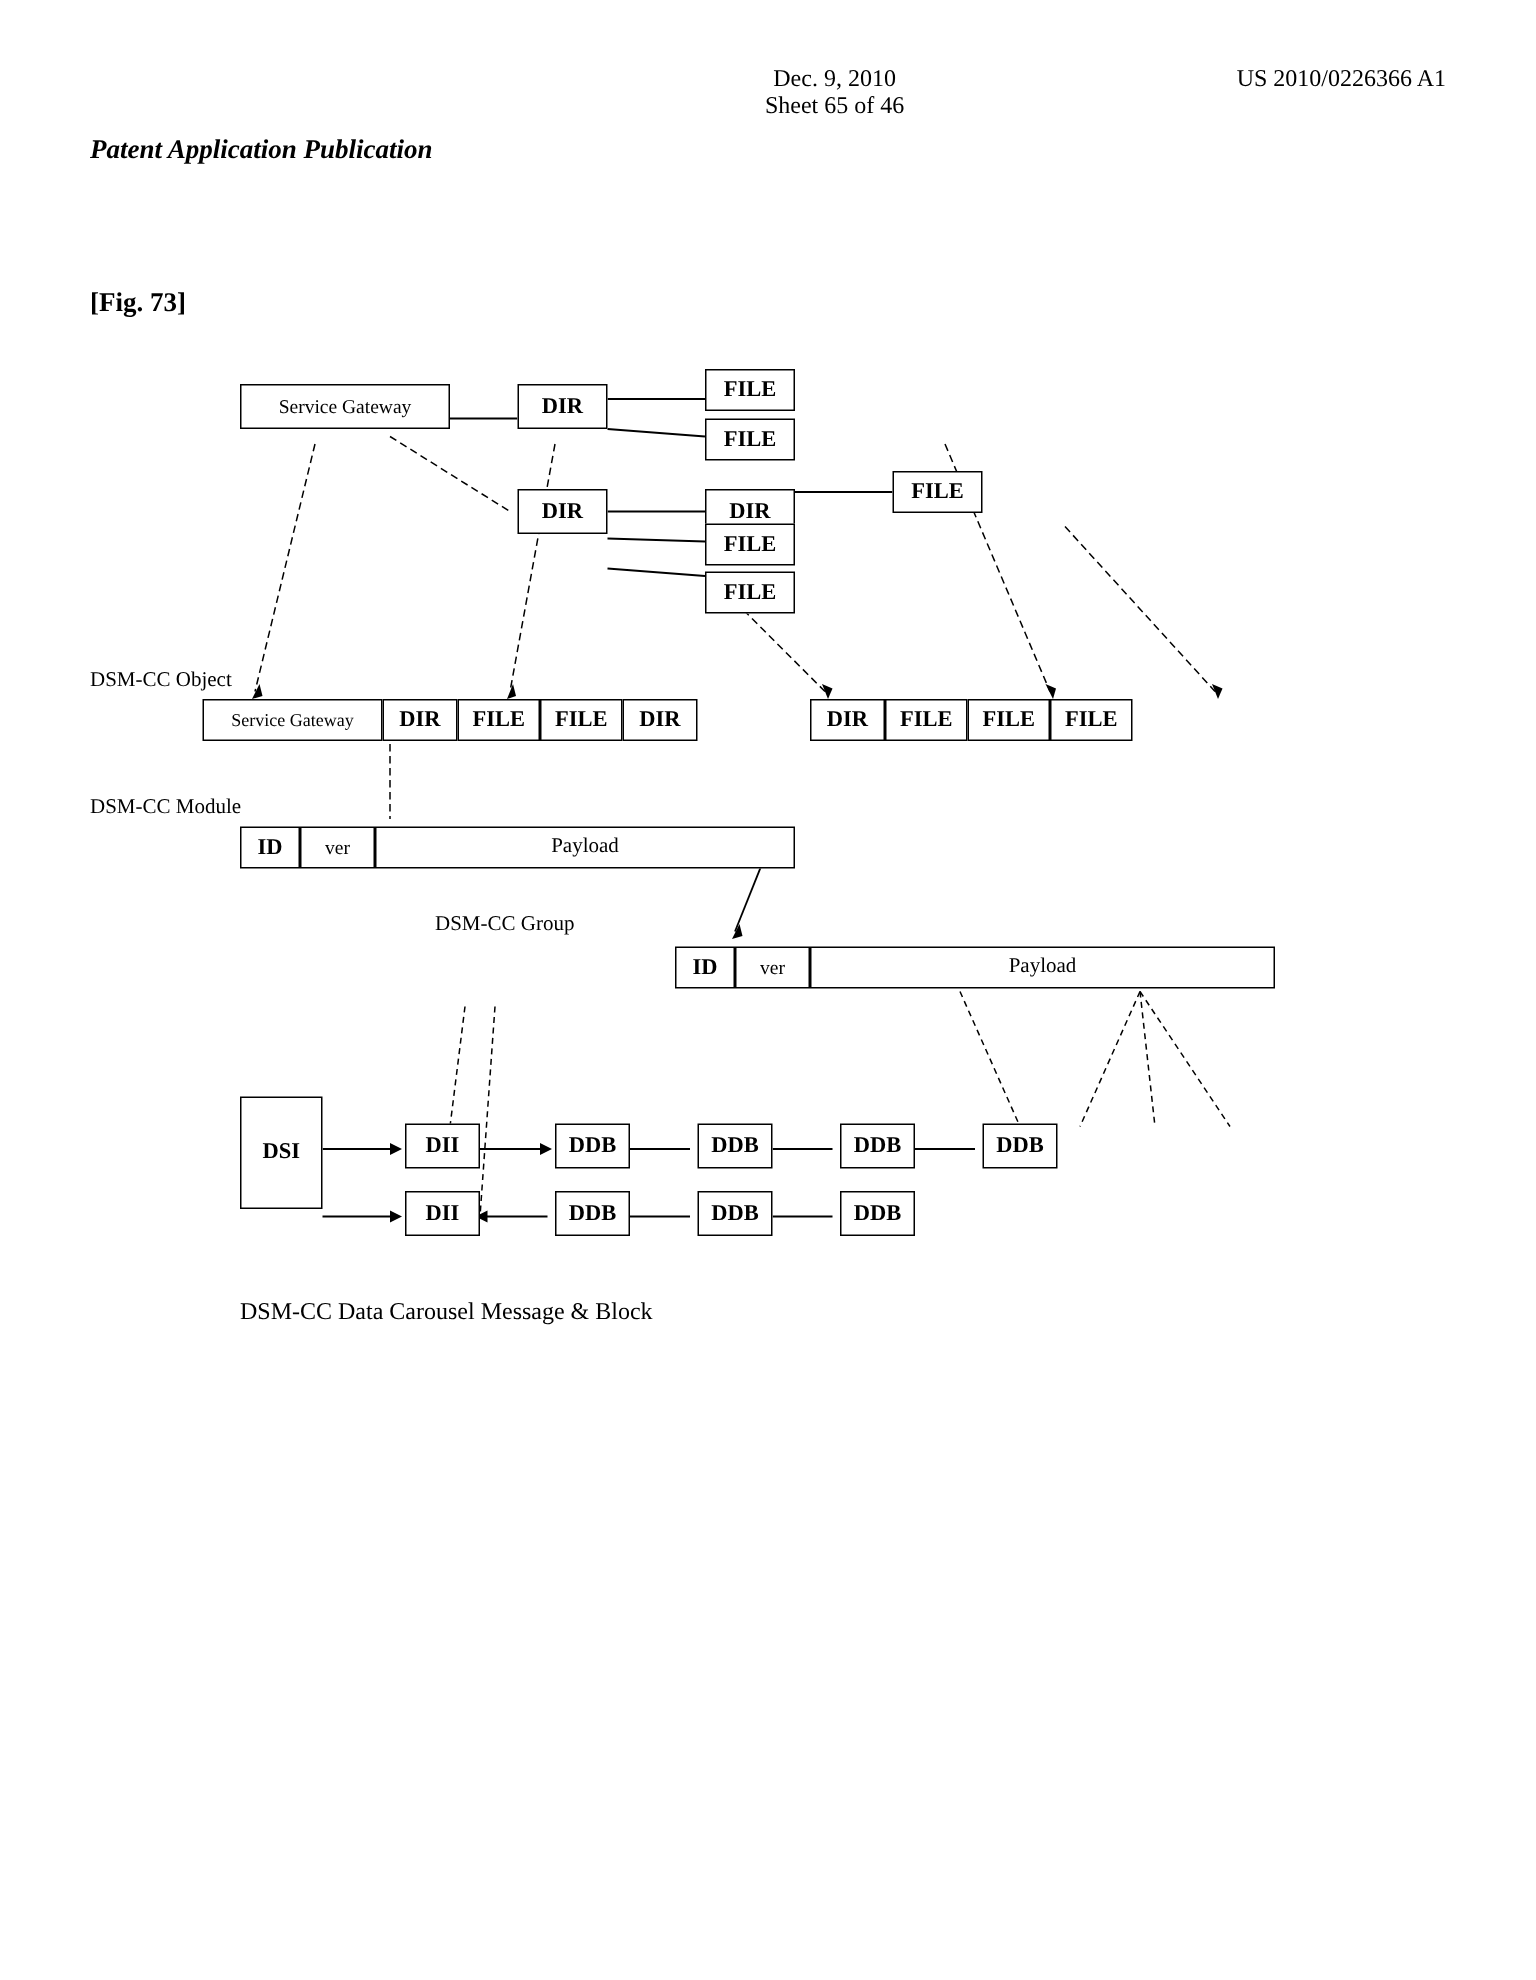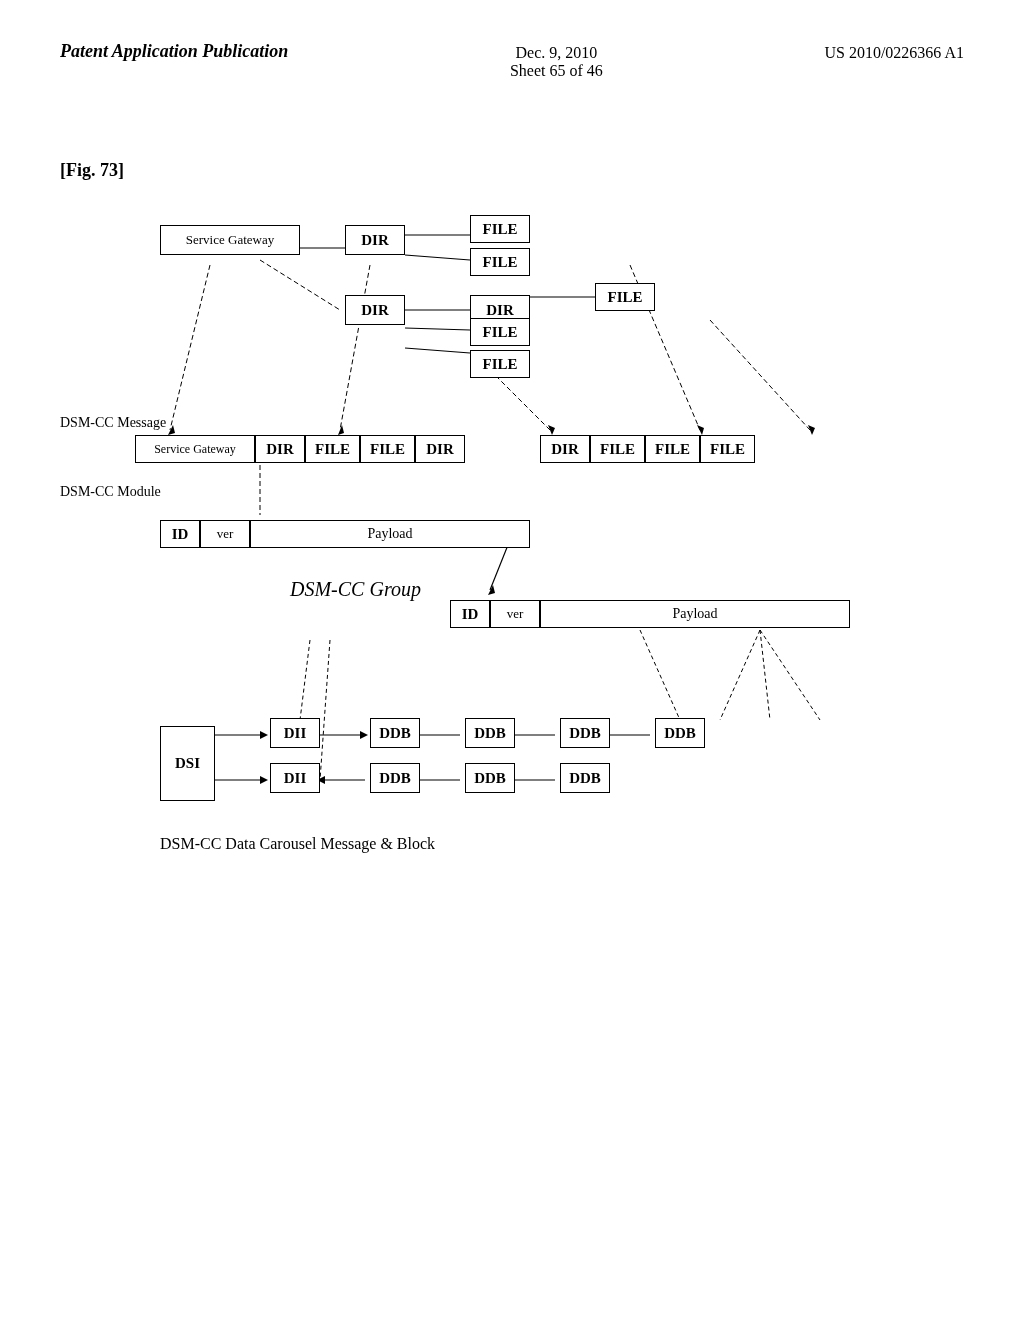--- a/index.html
+++ b/index.html
@@ -18,20 +18,21 @@
       justify-content: space-between;
       align-items: flex-start;
       padding: 40px 60px 0 60px;
       border-bottom: none;
     }
     .header-left {
       font-size: 18px;
       font-weight: bold;
       font-style: italic;
       line-height: 1.3;
+      margin-top: 48px;
     }
     .header-center {
       font-size: 16px;
       text-align: center;
       padding-top: 4px;
     }
     .header-right {
       font-size: 16px;
       font-weight: normal;
       text-align: right;
@@ -198,21 +199,21 @@
 
   <div class="box box-bold" style="left:410px; top:218px; width:60px; height:28px;">
     <span>FILE</span>
   </div>
 
   <div class="box box-bold" style="left:410px; top:250px; width:60px; height:28px;">
     <span>FILE</span>
   </div>
 
   <div class="label" style="left:0px; top:315px; font-size:14px;">
-    <span>DSM-CC Message</span>
+    <span>DSM-CC Object</span>
   </div>
 
   <div class="box" style="left:75px; top:335px; width:120px; height:28px; font-size:12px;">
     <span>Service Gateway</span>
   </div>
   <div class="box box-bold" style="left:195px; top:335px; width:50px; height:28px;">
     <span>DIR</span>
   </div>
   <div class="box box-bold" style="left:245px; top:335px; width:55px; height:28px;">
     <span>FILE</span>
@@ -230,53 +231,53 @@
   <div class="box box-bold" style="left:530px; top:335px; width:55px; height:28px;">
     <span>FILE</span>
   </div>
   <div class="box box-bold" style="left:585px; top:335px; width:55px; height:28px;">
     <span>FILE</span>
   </div>
   <div class="box box-bold" style="left:640px; top:335px; width:55px; height:28px;">
     <span>FILE</span>
   </div>
 
-  <div class="label" style="left:0px; top:384px; font-size:14px;">
+  <div class="label" style="left:0px; top:400px; font-size:14px;">
     <span>DSM-CC Module</span>
   </div>
 
   <div class="box box-bold" style="left:100px; top:420px; width:40px; height:28px;">
     <span>ID</span>
   </div>
   <div class="box" style="left:140px; top:420px; width:50px; height:28px; font-size:13px;">
     <span>ver</span>
   </div>
   <div class="box" style="left:190px; top:420px; width:280px; height:28px; font-size:14px;">
     <span>Payload</span>
   </div>
 
-  <div class="label" style="left:230px; top:478px; font-size:20px;font-style:italic;">
+  <div class="label" style="left:230px; top:478px; font-size:14px;">
     <span>DSM-CC Group</span>
   </div>
 
   <div class="box box-bold" style="left:390px; top:500px; width:40px; height:28px;">
     <span>ID</span>
   </div>
   <div class="box" style="left:430px; top:500px; width:50px; height:28px; font-size:13px;">
     <span>ver</span>
   </div>
   <div class="box" style="left:480px; top:500px; width:310px; height:28px; font-size:14px;">
     <span>Payload</span>
   </div>
 
   <div class="label" style="left:100px; top:735px; font-size:16px;">
     <span>DSM-CC Data Carousel Message &amp; Block</span>
   </div>
 
-  <div class="box box-bold" style="left:100px; top:626px; width:55px; height:75px;">
+  <div class="box box-bold" style="left:100px; top:600px; width:55px; height:75px;">
     <span>DSI</span>
   </div>
 
   <div class="box box-bold" style="left:210px; top:618px; width:50px; height:30px;">
     <span>DII</span>
   </div>
 
   <div class="box box-bold" style="left:310px; top:618px; width:50px; height:30px;">
     <span>DDB</span>
   </div>

